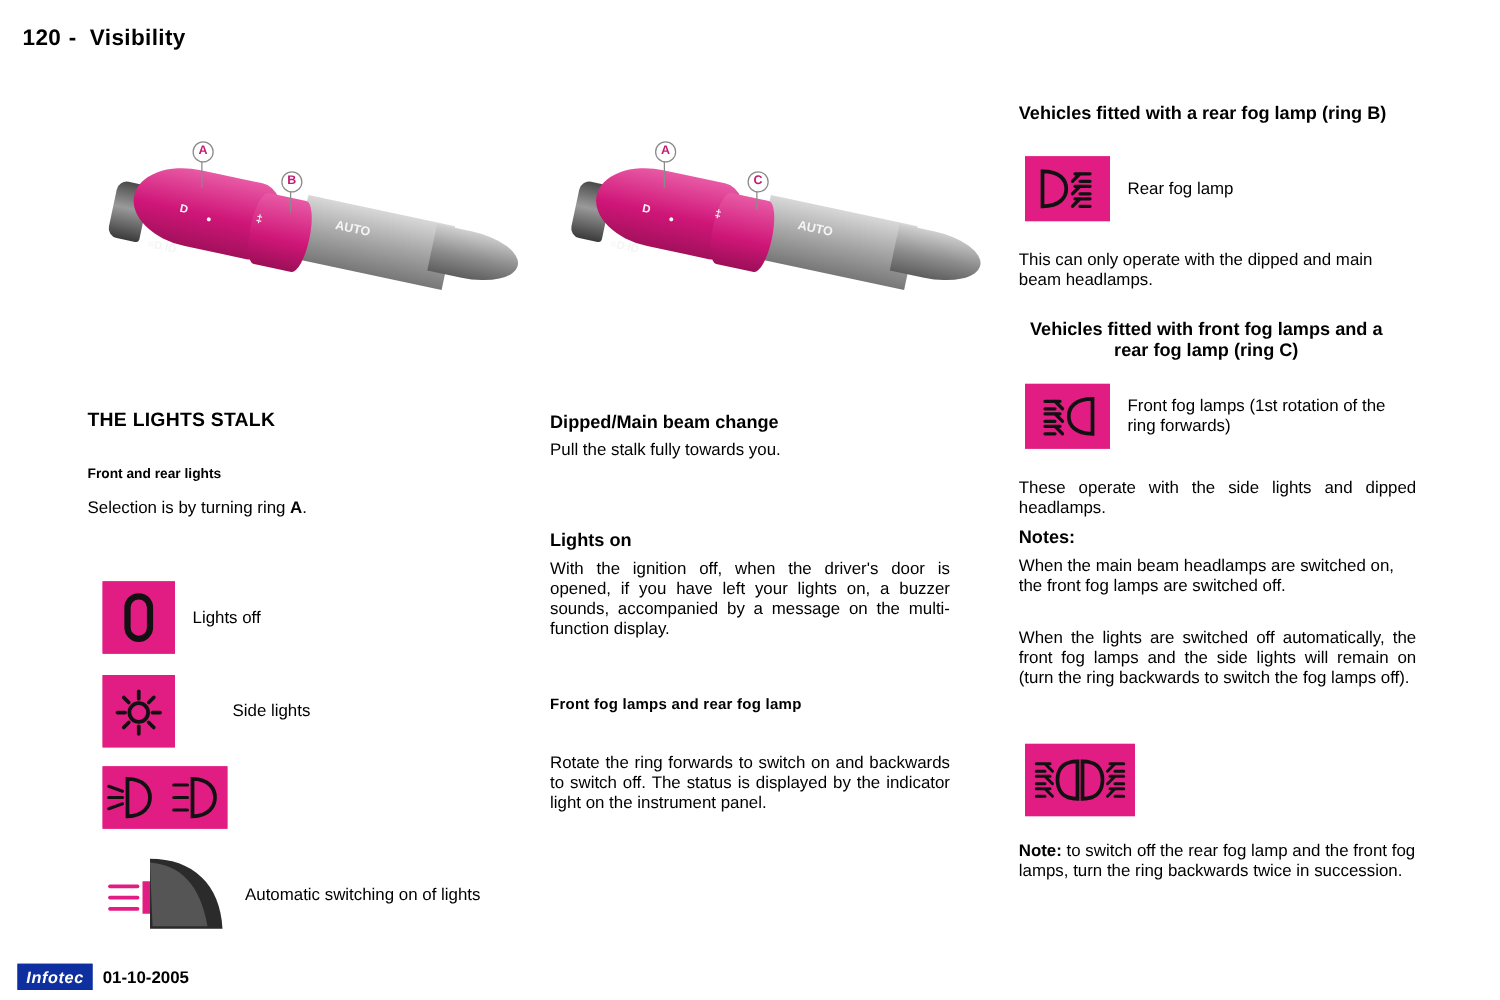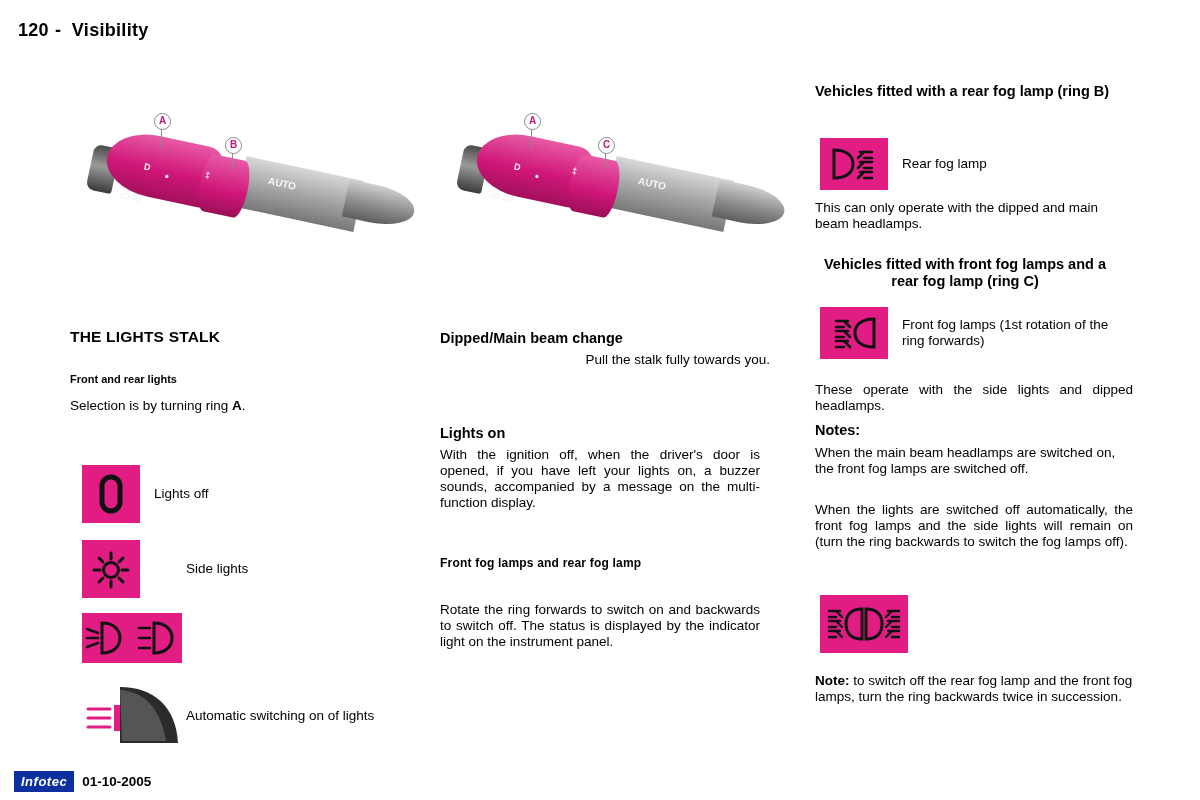--- a/index.html
+++ b/index.html
@@ -287,43 +287,43 @@
         <path d="M38 2 C72 2 94 22 96 58 L38 58 Z" fill="#2b2b2b"></path>
         <path d="M38 5 C62 7 78 22 84 56 L40 56 Z" fill="#555"></path>
         <path d="M32 20 L38 20 L38 46 L32 46 Z" fill="#e11d83"></path>
         <g stroke="#e11d83" stroke-width="3" stroke-linecap="round">
           <line x1="6" y1="24" x2="28" y2="24"></line>
           <line x1="6" y1="33" x2="28" y2="33"></line>
           <line x1="6" y1="42" x2="28" y2="42"></line>
         </g>
       </svg>
     </div>
-    <span class="label" style="width:210px; margin-left:4px;">Automatic switching on of lights</span>
+    <span class="label" style="width:210px; margin-left:14px;">Automatic switching on of lights</span>
   </div>
 
 </div>
 
 <div class="col col-mid">
 
   <h3 class="sec" style="position:absolute; top:330px; left:0; width:330px;">Dipped/Main beam change</h3>
-  <p class="body nj" style="position:absolute; top:352px; left:0; width:330px;text-align:right;">Pull the stalk fully towards you.</p>
+  <p class="body nj" style="position:absolute; top:352px; left:0; width:330px;">Pull the stalk fully towards you.</p>
 
   <h3 class="sec" style="position:absolute; top:425px; left:0; width:330px;">Lights on</h3>
   <p class="body" style="position:absolute; top:447px; left:0; width:320px;">With the ignition off, when the driver's door is opened, if you have left your lights on, a buzzer sounds, accompanied by a message on the multi-function display.</p>
 
   <h3 class="sec big" style="position:absolute; top:557px; left:0; width:320px; font-size:12px;">Front fog lamps and rear fog lamp</h3>
   <p class="body" style="position:absolute; top:602px; left:0; width:320px;">Rotate the ring forwards to switch on and backwards to switch off. The status is displayed by the indicator light on the instrument panel.</p>
 
 </div>
 
 <div class="col col-right">
 
   <h3 class="sec" style="position:absolute; top:83px; left:0; width:300px;">Vehicles fitted with a rear fog lamp (ring B)</h3>
 
-  <div class="icon-row" style="position:absolute; top:138px; left:5px;">
+  <div class="icon-row" style="position:absolute; top:125px; left:5px;">
     <div class="icon-box" style="width:68px;height:52px;">
       <svg class="icon-svg" width="68" height="52" viewBox="0 0 68 52" aria-hidden="true">
         <rect x="0" y="0" width="68" height="52" fill="#e11d83"></rect>
         <path d="M14 12 C28 12 33 19 33 26 C33 33 28 40 14 40 Z" fill="none" stroke="#111" stroke-width="3"></path>
         <g stroke="#111" stroke-width="2.6" stroke-linecap="round">
           <path d="M40 14 L52 14 M44 14 L38 20 M44 20 L52 20"></path>
           <path d="M40 24 L52 24 M44 24 L38 30 M44 30 L52 30"></path>
           <path d="M40 34 L52 34 M44 34 L38 40 M44 40 L52 40"></path>
         </g>
       </svg>

